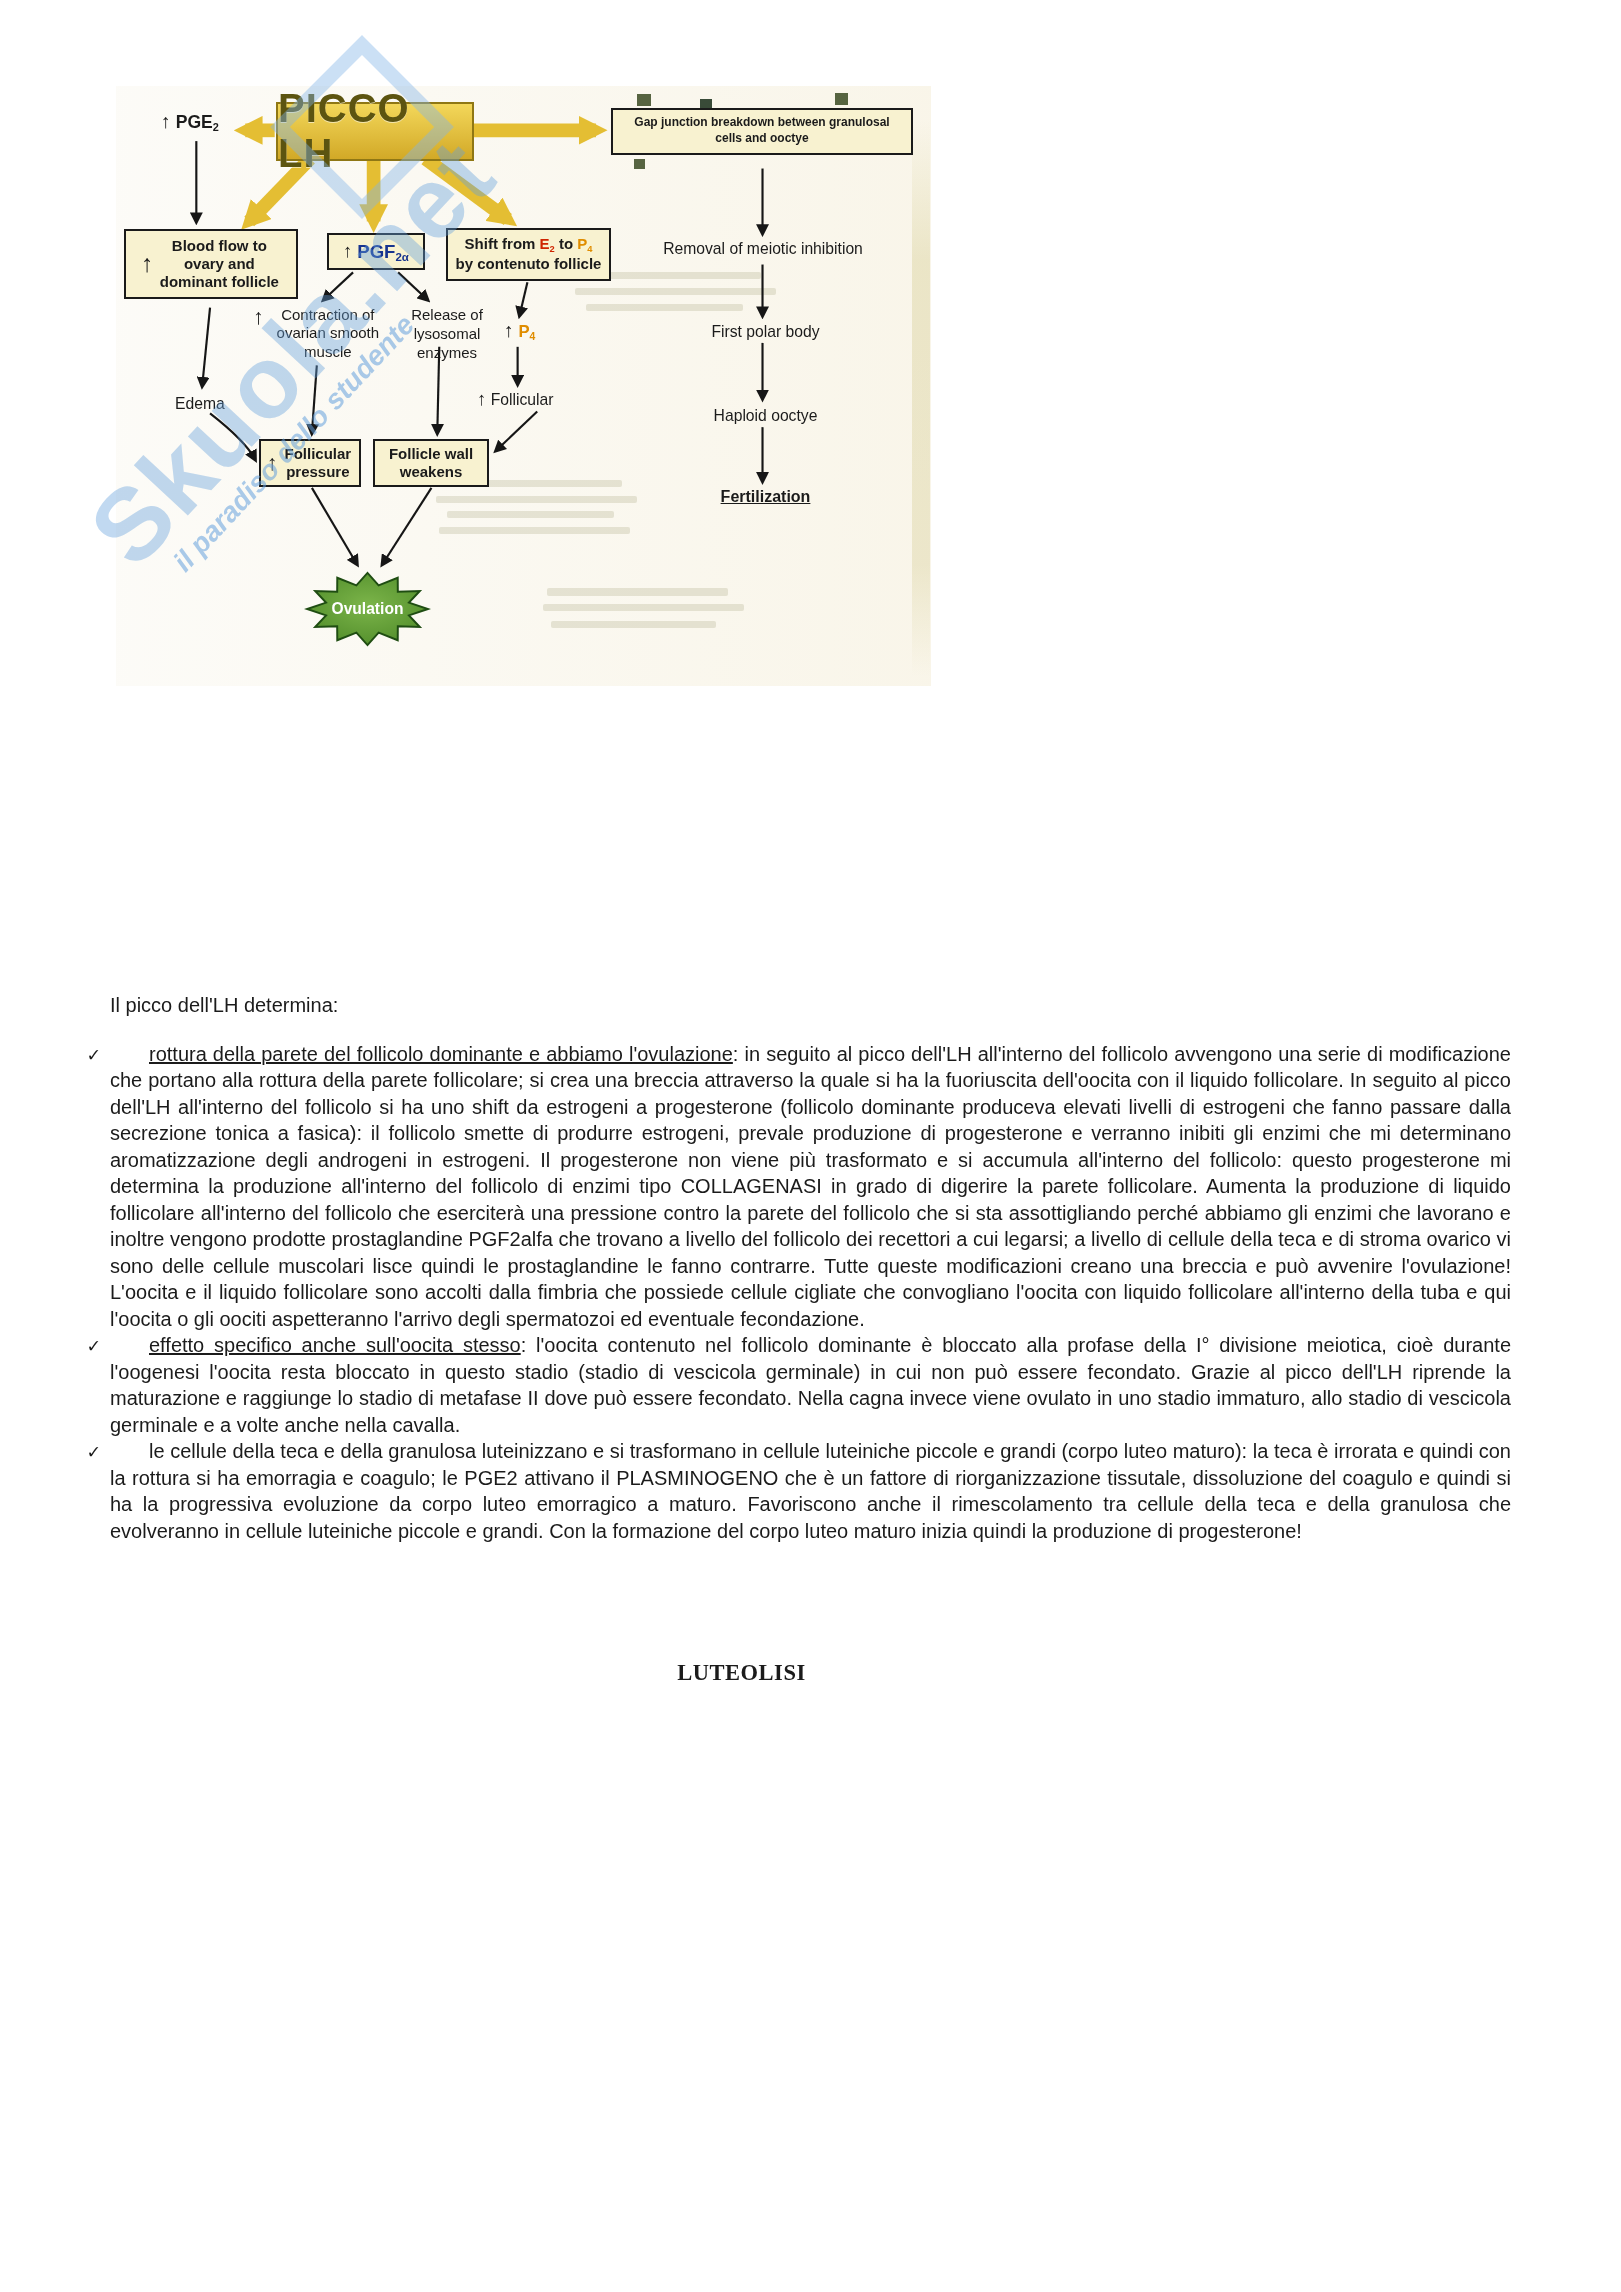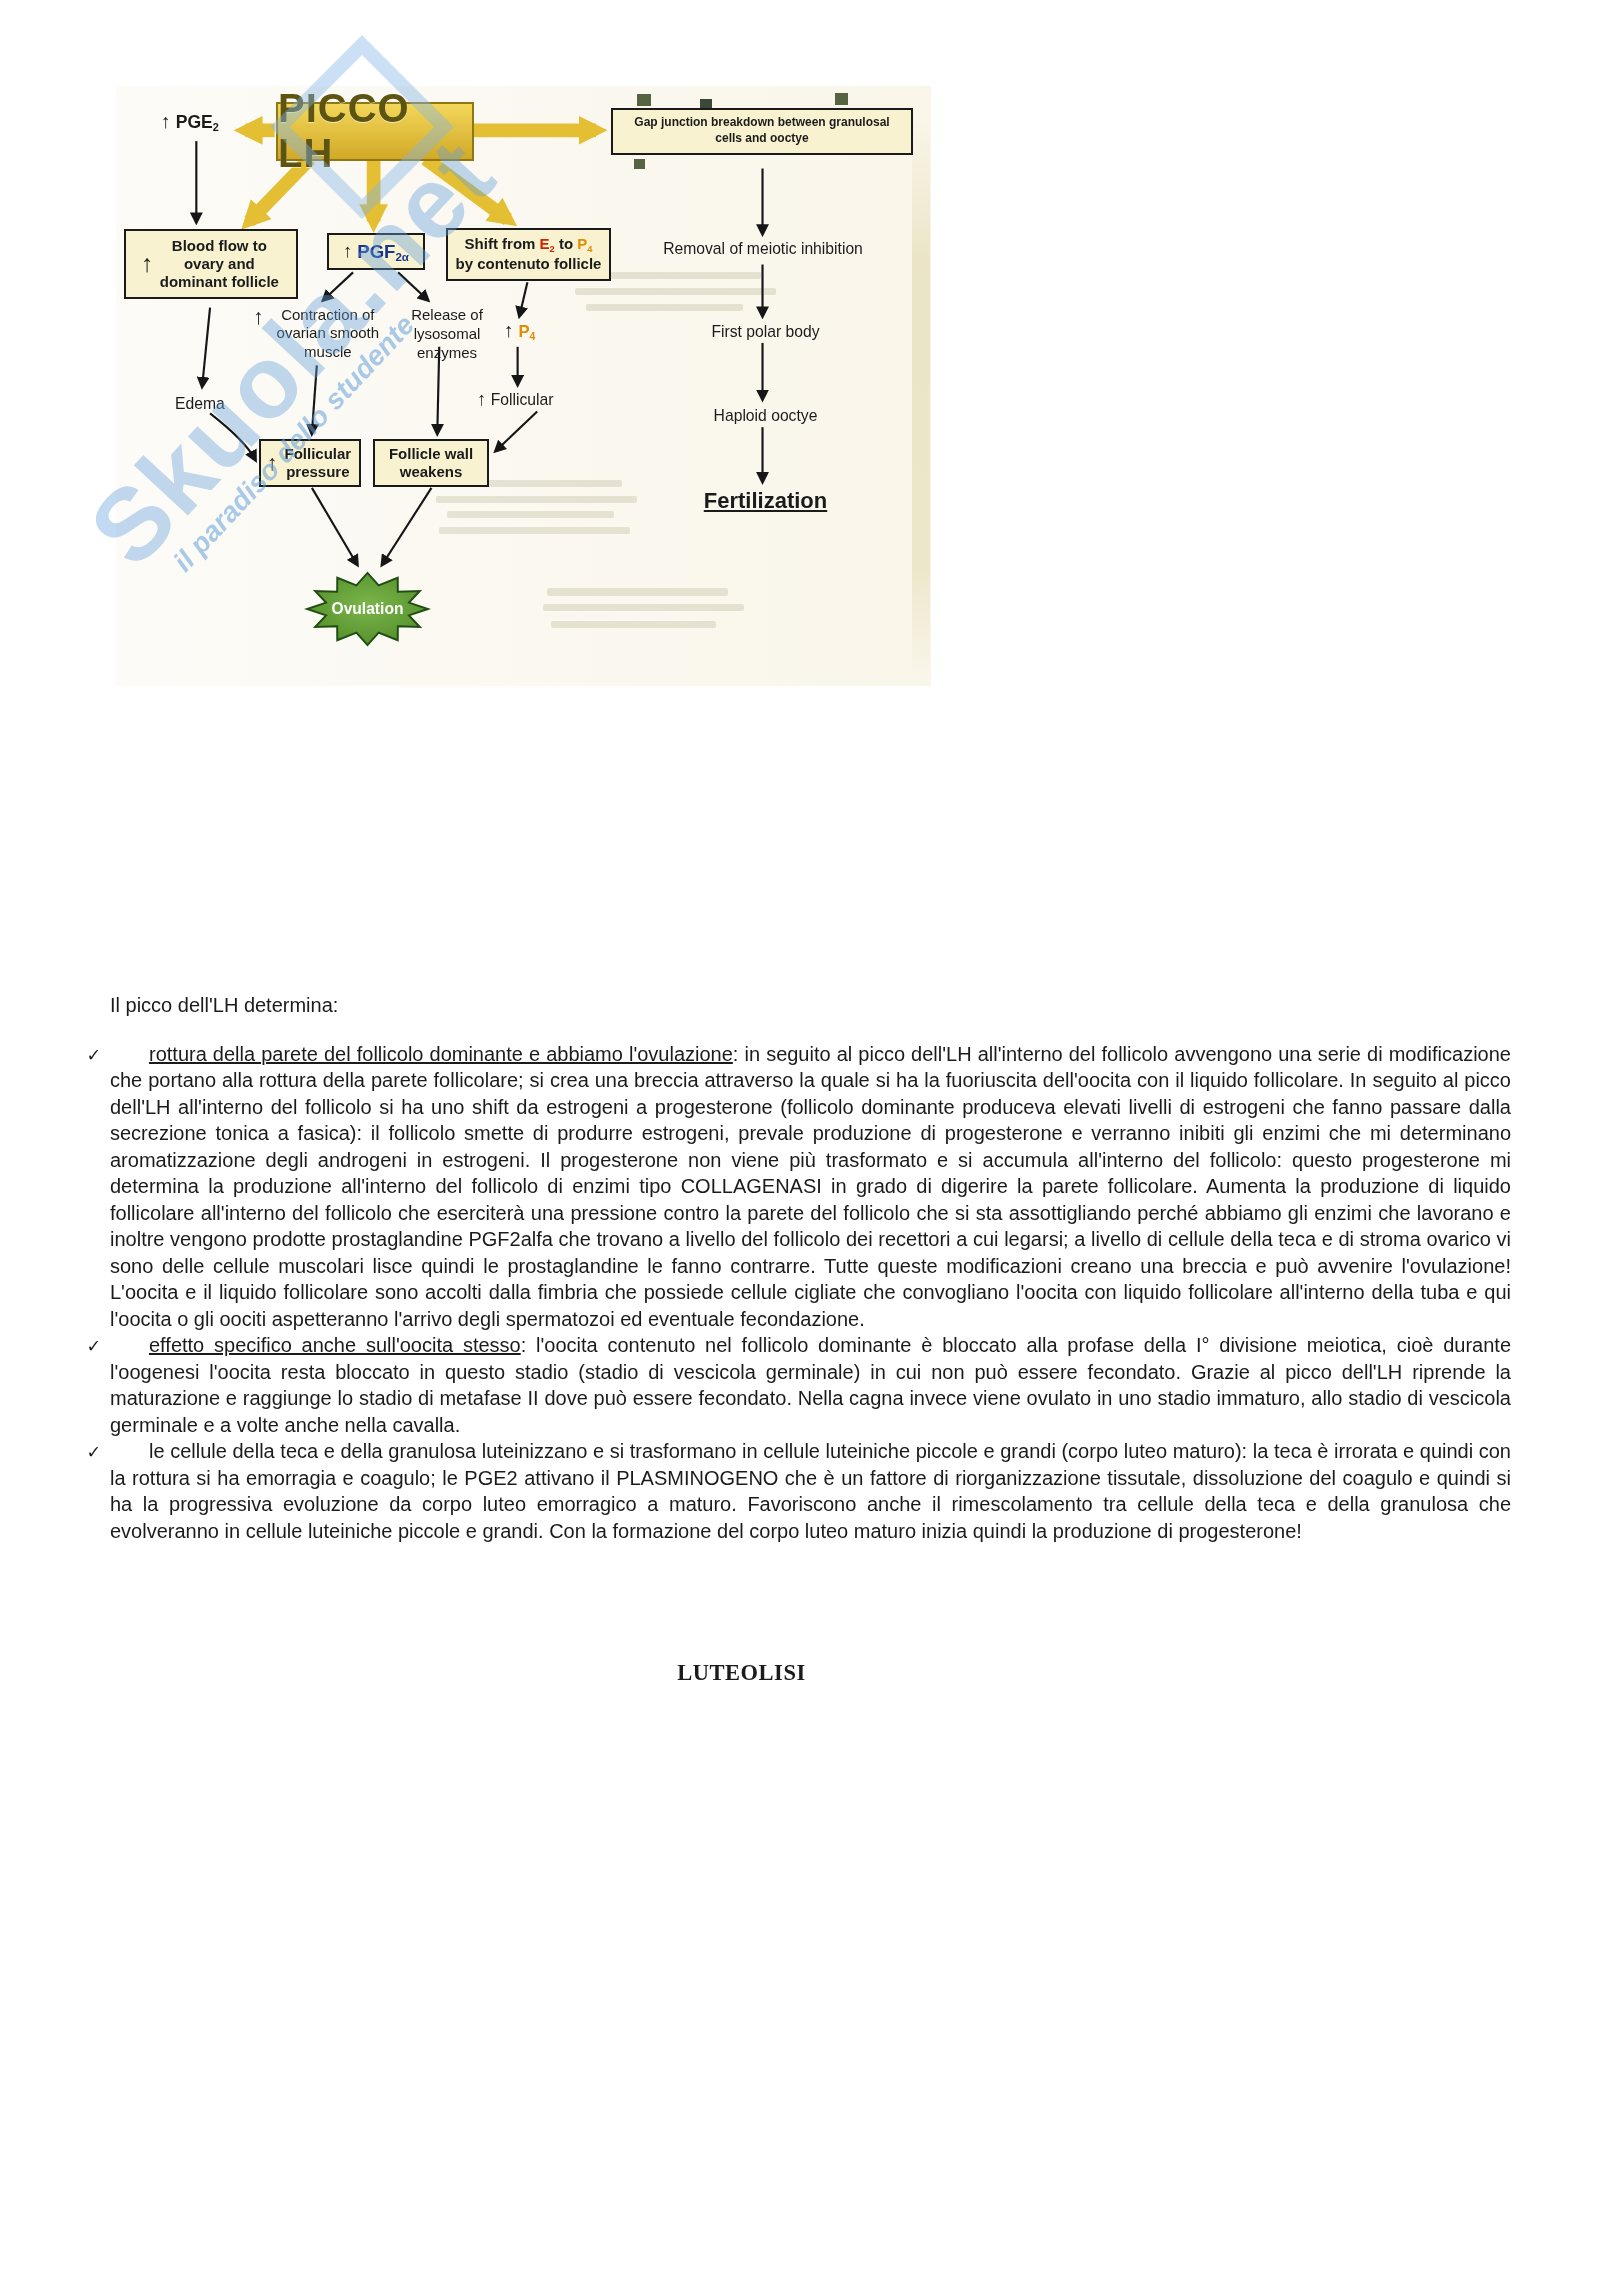--- a/index.html
+++ b/index.html
@@ -37,21 +37,21 @@
     border:2.9px solid #8f7714;color:#5c5410;
     font-size:40px;font-weight:bold;letter-spacing:1px;
     text-shadow:0 1px 0 rgba(255,255,255,.55);
   }
   .plain{text-align:center;font-size:15.7px;line-height:1.25;}
   .uparrow{font-weight:bold;line-height:1;}
   .sb{font-size:.62em;vertical-align:-2.9px;font-weight:inherit;}
   .pgfblue{color:#17348f;}
   .e2red{color:#cf2400;font-weight:bold;}
   .p4orange{color:#e08d00;font-weight:bold;}
-  .fert{font-weight:bold;text-decoration:underline;font-size:22px;}
+  .fert{font-weight:bold;text-decoration:underline;font-size:16px;}
   .starwrap{z-index:2;text-align:right;}
   .startext{fill:#ffffff;font-weight:bold;font-size:16px;font-family:"Liberation Sans",sans-serif;}
 
   
   .wm{position:absolute;z-index:4;pointer-events:none;white-space:nowrap;}
   .wm-big{
     left:-5.9px;top:404px;font-size:102px;font-weight:bold;letter-spacing:2px;
     color:rgba(100,160,220,.40);
     transform:rotate(-47deg);transform-origin:left center;
   }

